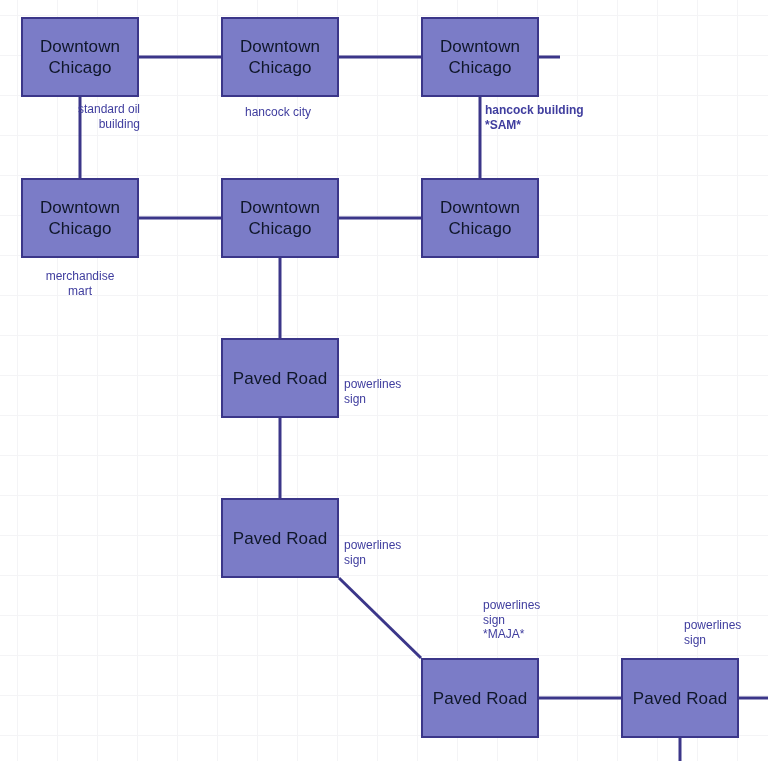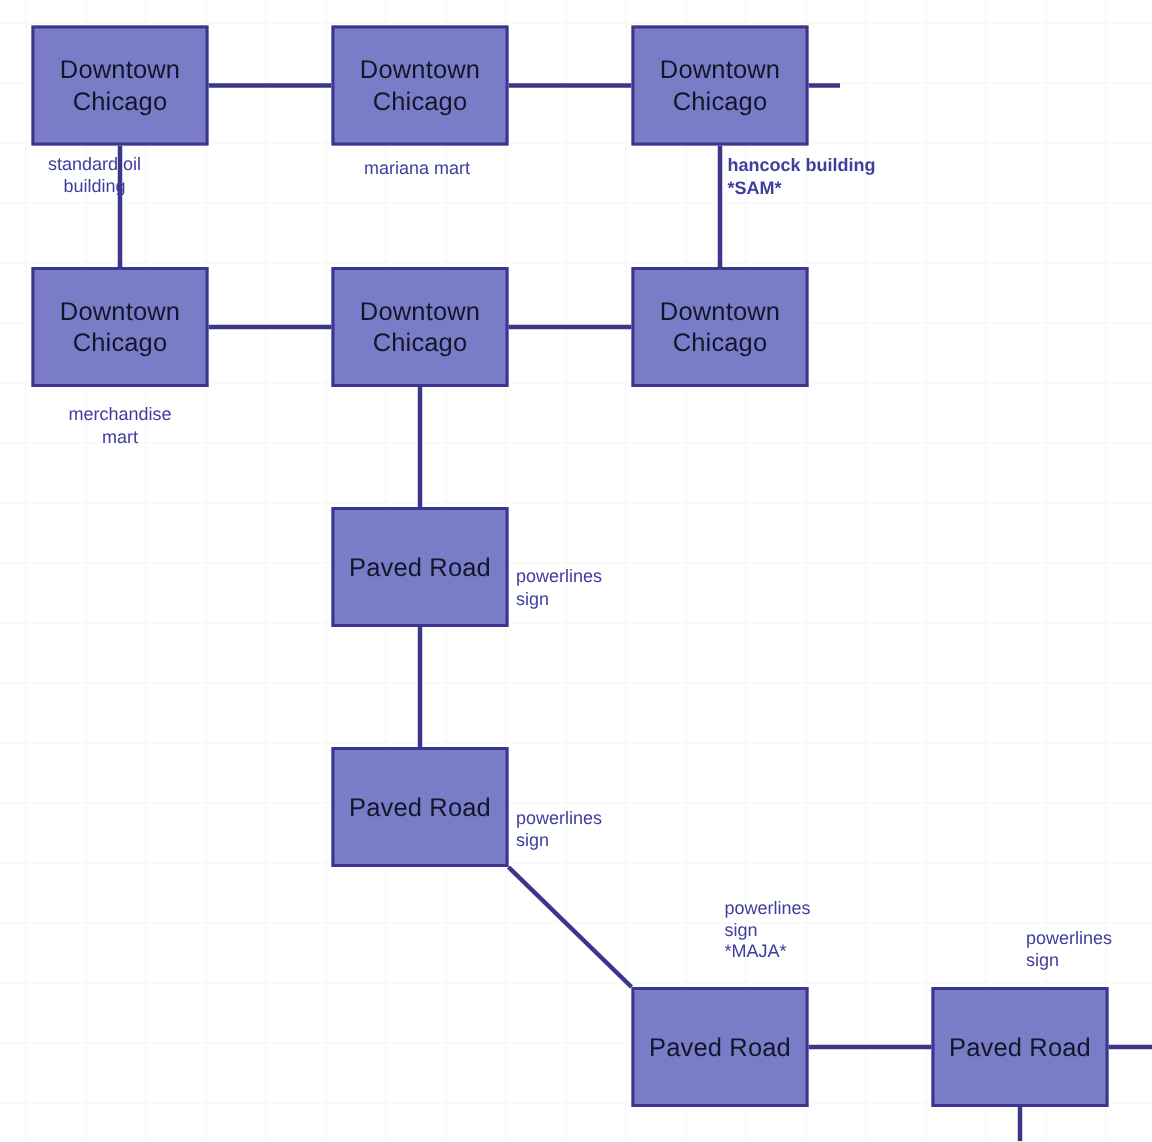--- a/index.html
+++ b/index.html
@@ -86,23 +86,23 @@
       <div class="node" style="left: 221px; top: 178px; width: 118px; height: 80px;">Downtown
 Chicago</div>
       <div class="node" style="left: 421px; top: 178px; width: 118px; height: 80px;">Downtown
 Chicago</div>
       <div class="node" style="left: 221px; top: 338px; width: 118px; height: 80px;">Paved Road</div>
       <div class="node" style="left: 221px; top: 498px; width: 118px; height: 80px;">Paved Road</div>
       <div class="node" style="left: 421px; top: 658px; width: 118px; height: 80px;">Paved Road</div>
       <div class="node" style="left: 621px; top: 658px; width: 118px; height: 80px;">Paved Road</div>
     </div>
   <div id="label-layer">
-      <div class="edge-label center" style="top: 102px; left: 3px; width: 120px;">standard oil
+      <div class="edge-label center" style="top: 102px; left: 20px; width: 120px; text-align: right;">standard oil
 building</div>
-      <div class="edge-label center" style="top: 105px; left: 218px; width: 120px;">mariana mart</div>
+      <div class="edge-label center" style="top: 105px; left: 218px; width: 120px;">hancock city</div>
       <div class="edge-label" style="top: 103px; left: 485px; font-weight: bold;">hancock building
 *SAM*</div>
       <div class="edge-label center" style="top: 269px; left: 20px; width: 120px;">merchandise
 mart</div>
       <div class="edge-label" style="top: 377px; left: 344px;">powerlines
 sign</div>
       <div class="edge-label" style="top: 538px; left: 344px;">powerlines
 sign</div>
       <div class="edge-label" style="top: 598px; left: 483px;">powerlines
 sign

